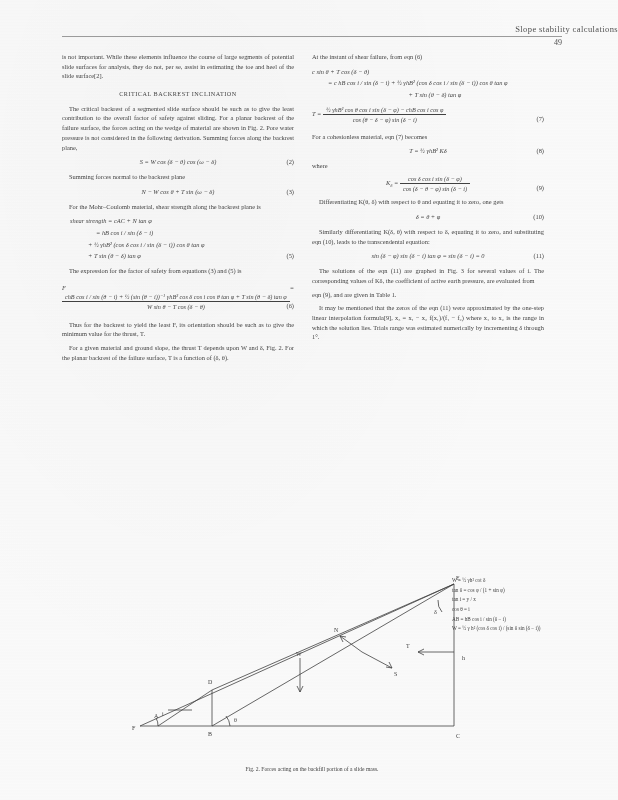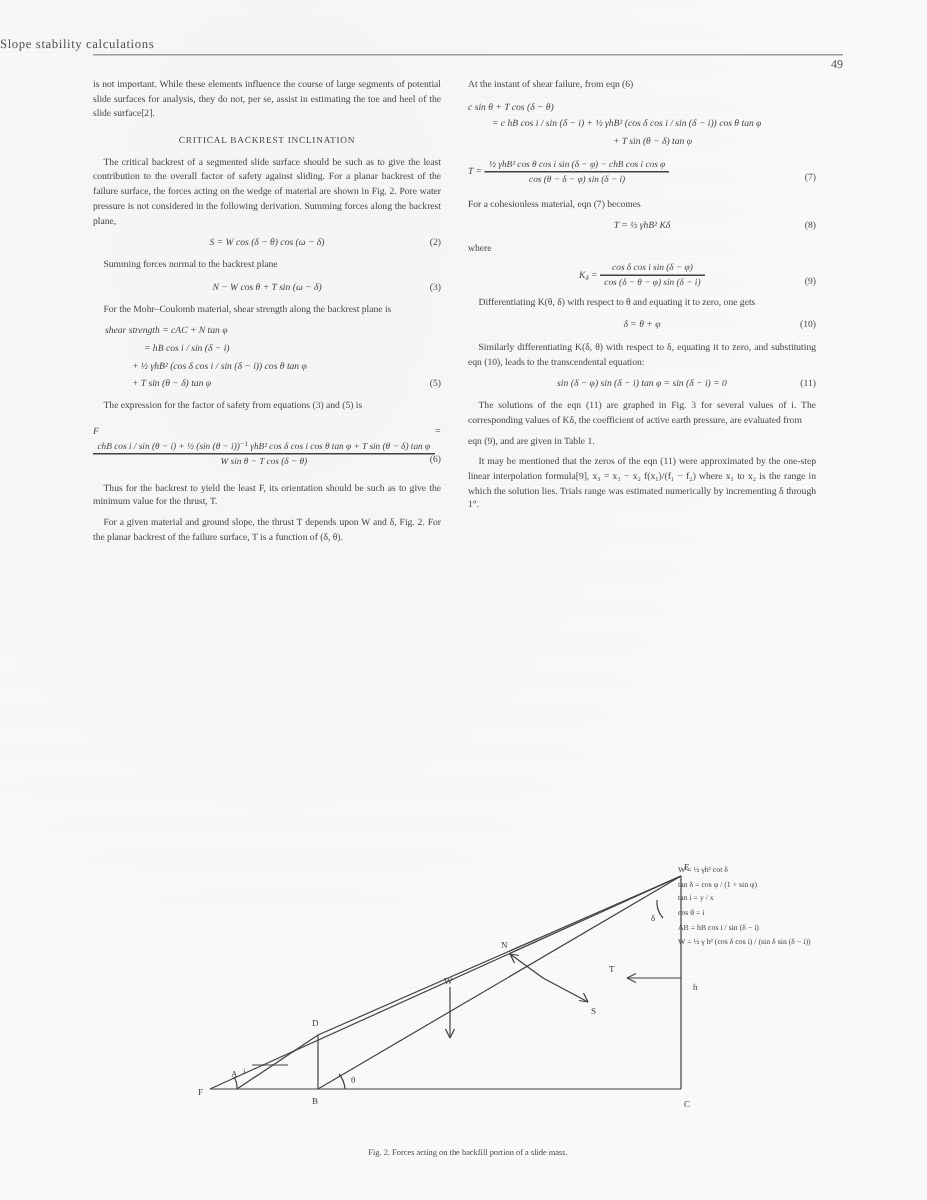--- a/index.html
+++ b/index.html
@@ -26,22 +26,22 @@
     inset: 0;
     background:
       repeating-linear-gradient(0deg, rgba(0,0,0,0.012) 0px, rgba(0,0,0,0) 2px, rgba(0,0,0,0.01) 3px),
       radial-gradient(ellipse at 30% 20%, rgba(0,0,0,0.02), rgba(0,0,0,0) 60%);
     pointer-events: none;
   }
   .running-head {
     position: absolute;
     top: 24px;
     left: 0;
-    right: 12px;
-    text-align: left;
+    right: 0;
+    text-align: right;
     font-size: 8.5px;
     letter-spacing: 0.4px;
     color: #4a4a4a;
   }
   .folio {
     position: absolute;
     top: 38px;
     right: 56px;
     font-size: 8px;
     color: #4a4a4a;

